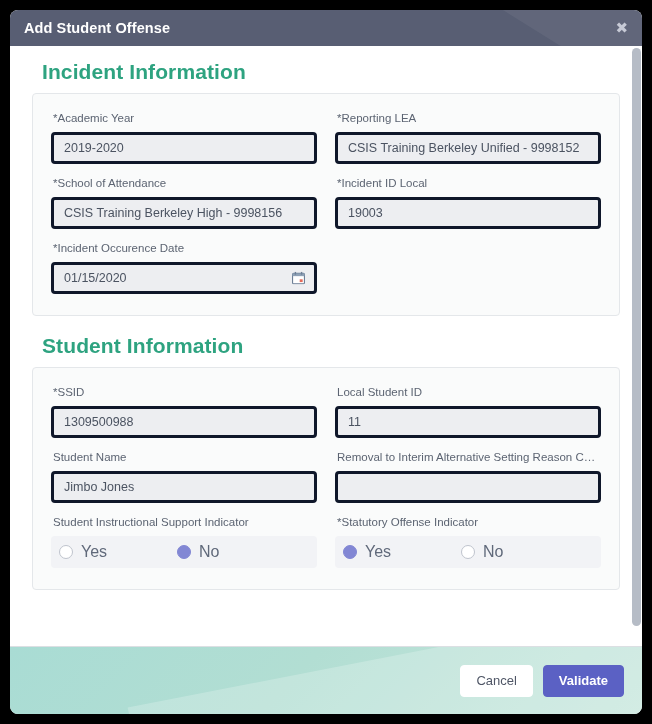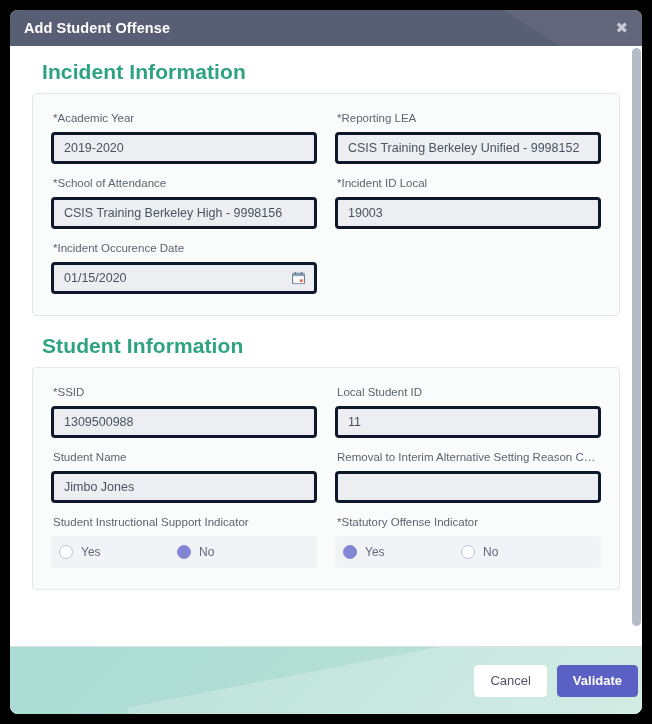--- a/index.html
+++ b/index.html
@@ -184,35 +184,35 @@
     border: 1px solid #bfc4cd;
     background: #ffffff;
     flex: 0 0 14px;
   }
   .radio.on .dot {
     background: #8287d4;
     border-color: #8287d4;
   }
   .radio .rlabel {
     color: #60697a;
-    font-size: 12px;
+    font-size: 16px;
     margin-left: 8px;
   }
 
   
   #footer {
     position: relative;
     flex: 0 0 68px;
     height: 68px;
     background: linear-gradient(135deg, #a9dcd4 0%, #b2ded3 45%, #c7e7dd 100%);
     border-top: 1px solid #dcdfe3;
     display: flex;
     align-items: center;
     justify-content: flex-end;
-    padding-right: 4px;
+    padding-right: 18px;
     overflow: hidden;
   }
   #footer .fsheen {
     position: absolute;
     right: -40px;
     bottom: -120px;
     width: 520px;
     height: 230px;
     background: rgba(255,255,255,.22);
     transform: rotate(-11deg);

